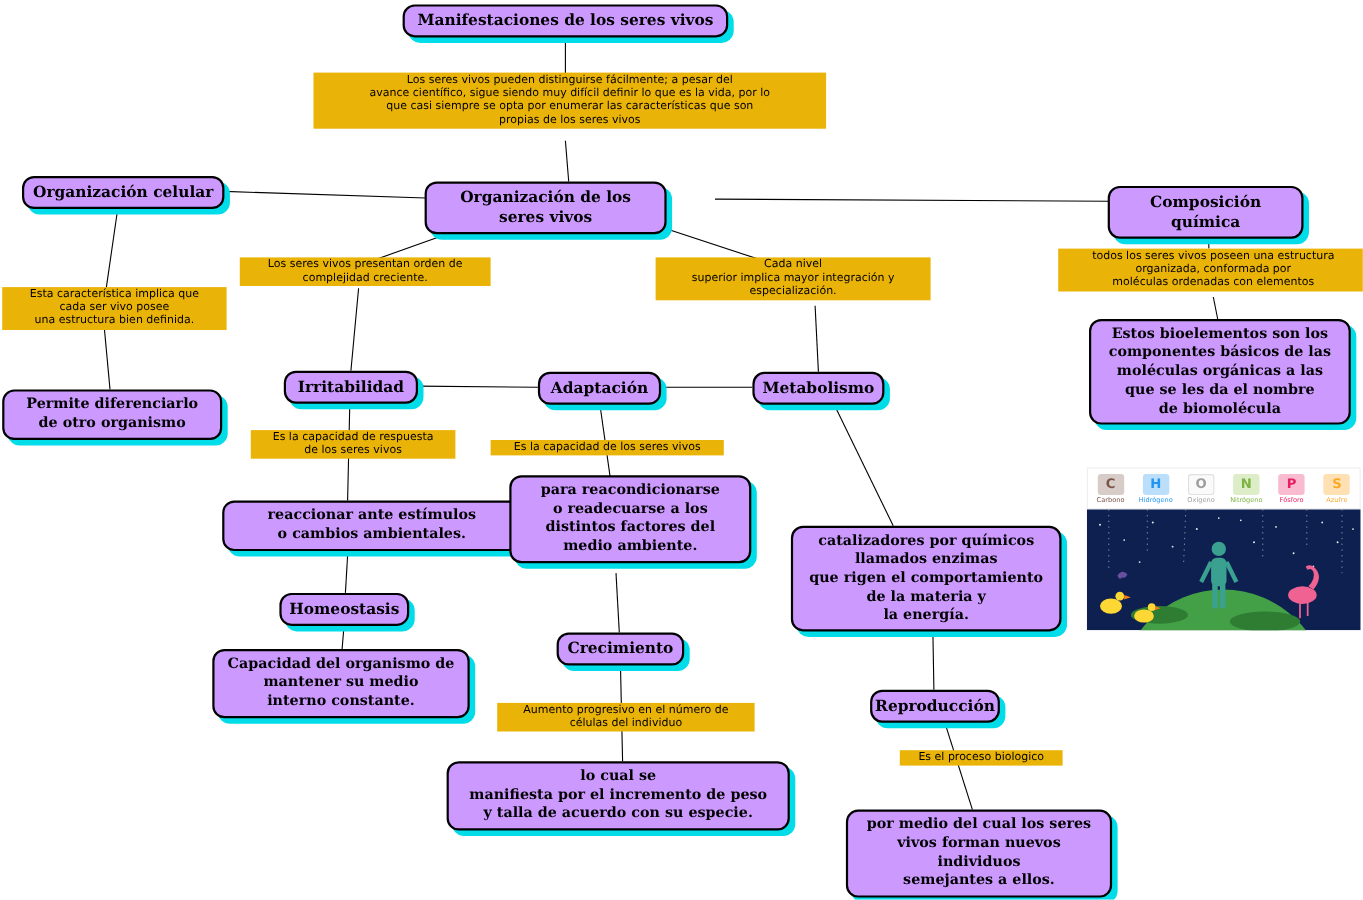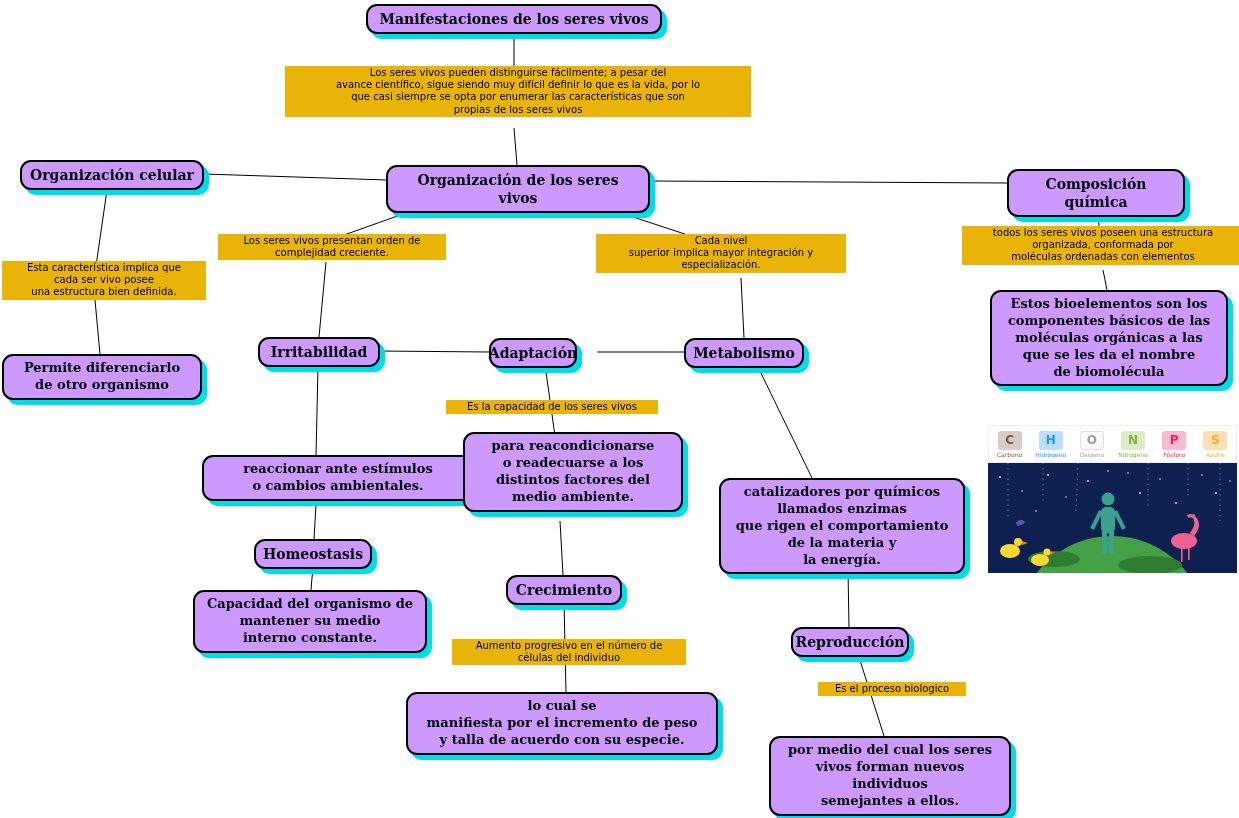--- a/index.html
+++ b/index.html
@@ -55,44 +55,46 @@
       <line x1="757" y1="365" x2="812" y2="478"></line>
       <line x1="848" y1="570" x2="849" y2="627"></line>
       <line x1="858" y1="654" x2="884" y2="736"></line>
       <line x1="1098" y1="197" x2="1099" y2="226"></line>
       <line x1="1103" y1="270" x2="1107" y2="290"></line>
     </g>
   </svg>
 
   <div class="pbox head" style="left:366px;top:4px;width:296px;">Manifestaciones de los seres vivos</div>
   <div class="pbox head" style="left:20px;top:160px;width:184px;">Organización celular</div>
-  <div class="pbox head" style="left:386px;top:165px;width:264px;">Organización de los seres vivos</div>
+  <div class="pbox head" style="left:386px;top:165px;width:220px;">Organización de los seres vivos</div>
   <div class="pbox head" style="left:1007px;top:169px;width:178px;">Composición química</div>
 
   <div class="ptext" style="left:2px;top:261px;width:198px;">Esta característica implica que
 cada ser vivo posee
 una estructura bien definida.</div>
   <div class="pbox" style="left:2px;top:354px;width:200px;">Permite diferenciarlo
 de otro organismo</div>
 
   <div class="ptext" style="left:285px;top:66px;width:460px;">Los seres vivos pueden distinguirse fácilmente; a pesar del
 avance científico, sigue siendo muy difícil definir lo que es la vida, por lo
 que casi siempre se opta por enumerar las características que son
 propias de los seres vivos</div>
 
   <div class="ptext" style="left:218px;top:234px;width:222px;">Los seres vivos presentan orden de
 complejidad creciente.</div>
   <div class="ptext" style="left:596px;top:234px;width:244px;">Cada nivel
 superior implica mayor integración y
 especialización.</div>
 
   <div class="pbox head" style="left:258px;top:337px;width:122px;">Irritabilidad</div>
-  <div class="pbox head" style="left:489px;top:338px;width:88px;">Adaptación</div>
+  <div class="pbox head" style="left:489px;top:338px;width:112px;">Adaptación</div>
   <div class="pbox head" style="left:684px;top:338px;width:120px;">Metabolismo</div>
 
+  <div class="ptext" style="left:228px;top:391px;width:180px;">Es la capacidad de respuesta
+de los seres vivos</div>
   <div class="pbox" style="left:202px;top:455px;width:272px;">reaccionar ante estímulos
 o cambios ambientales.</div>
   <div class="pbox head" style="left:254px;top:539px;width:118px;">Homeostasis</div>
   <div class="pbox" style="left:193px;top:590px;width:234px;">Capacidad del organismo de
 mantener su medio
 interno constante.</div>
 
   <div class="ptext" style="left:446px;top:400px;width:206px;">Es la capacidad de los seres vivos</div>
   <div class="pbox" style="left:463px;top:432px;width:220px;">para reacondicionarse
 o readecuarse a los

